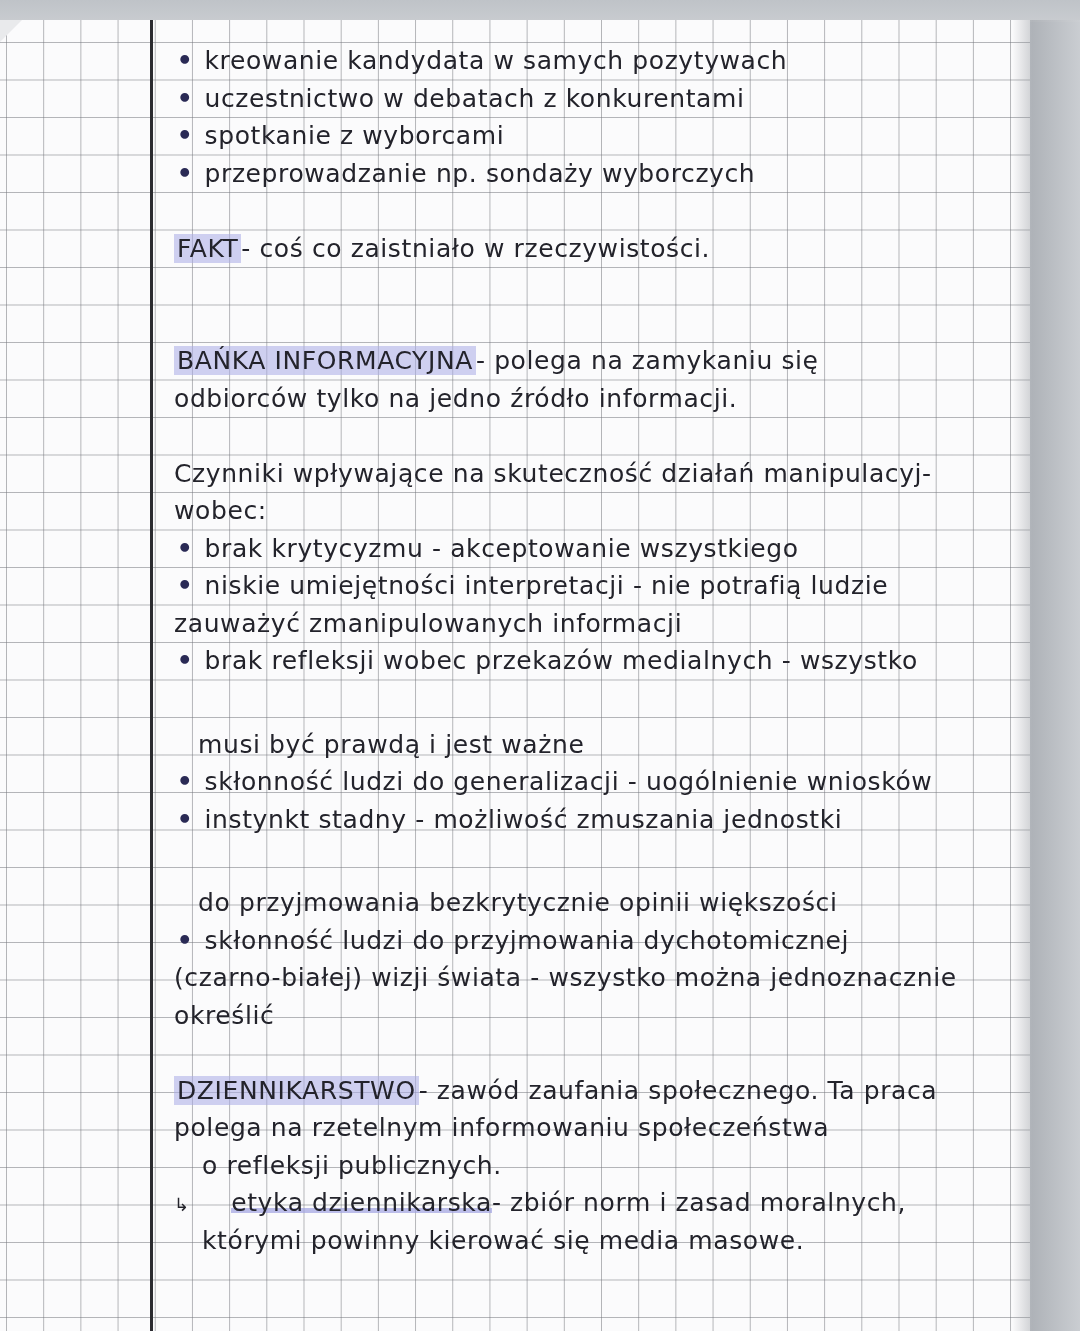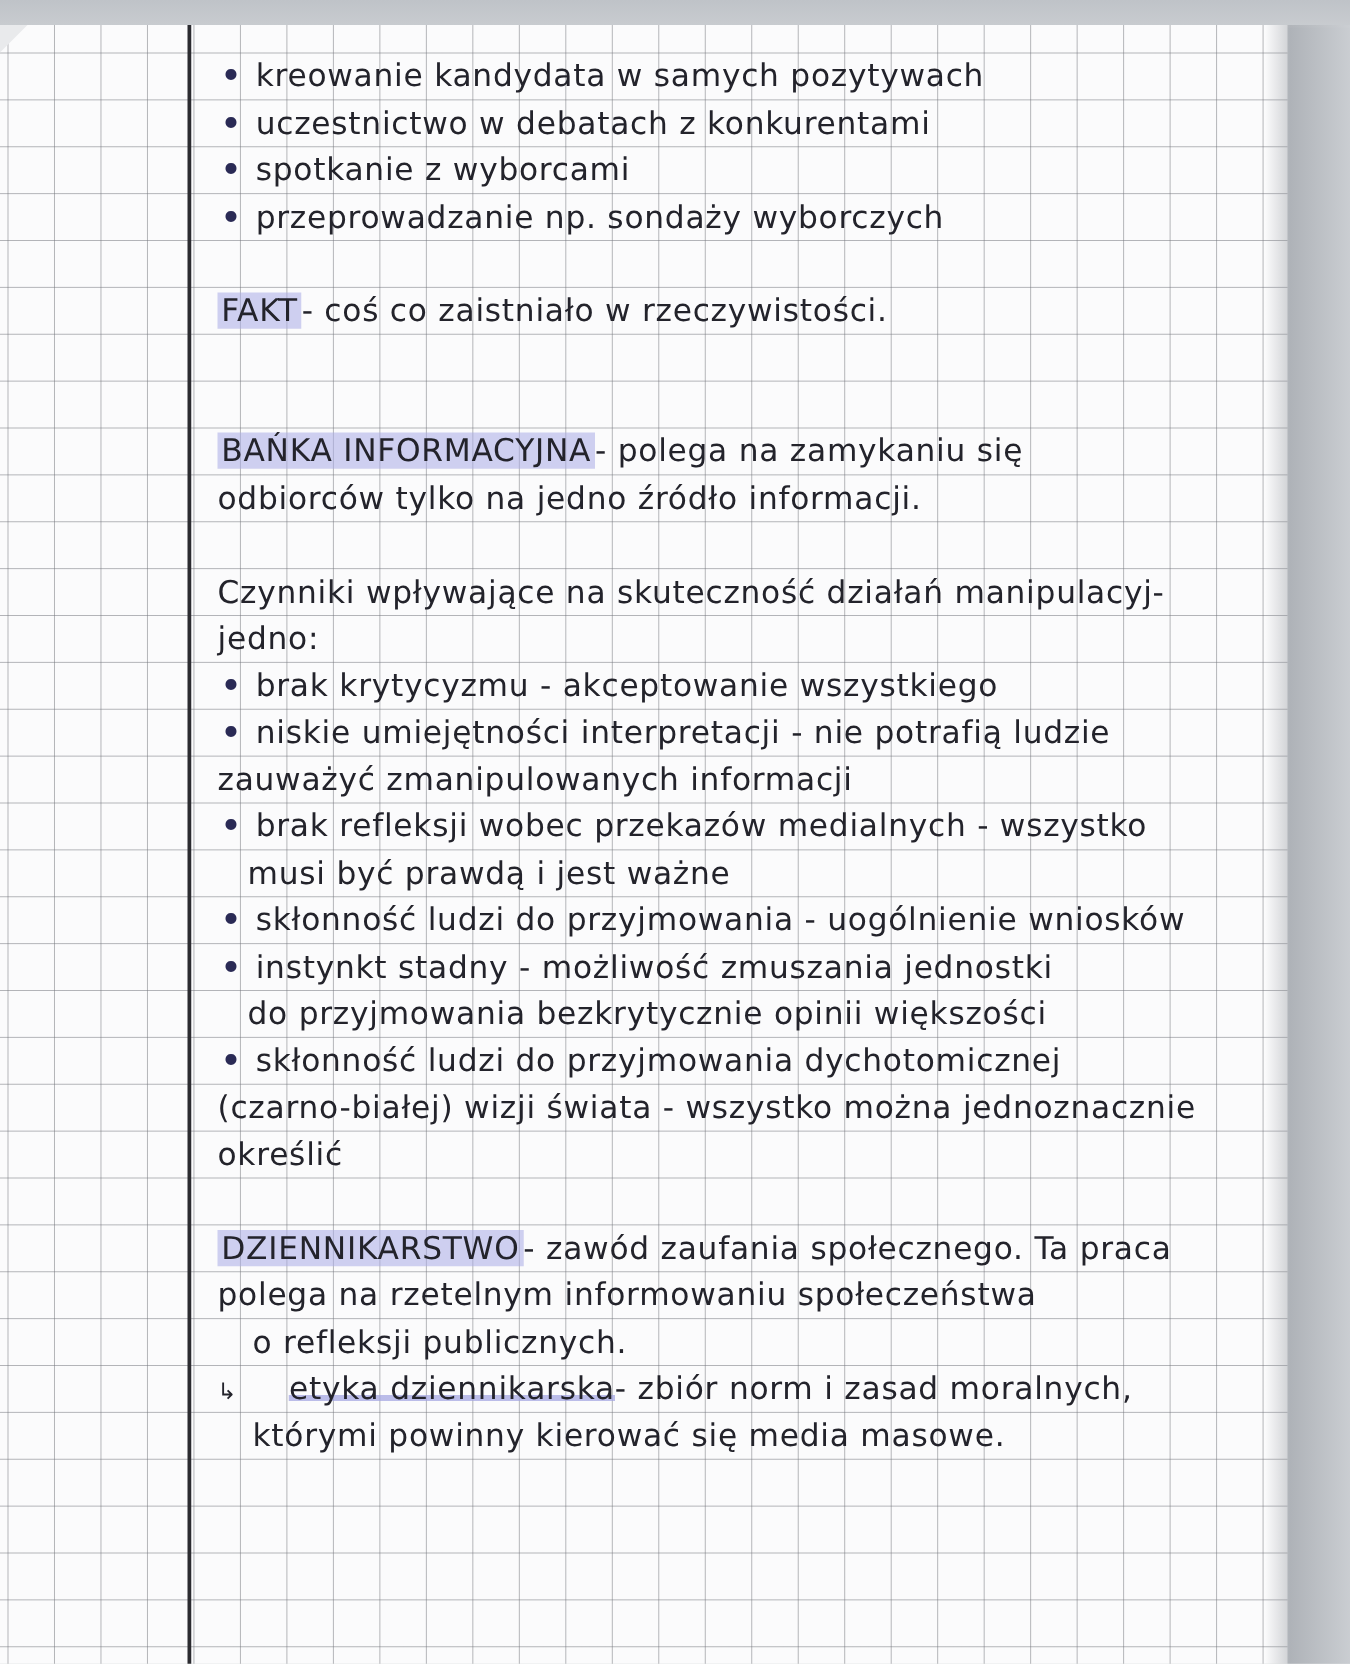--- a/index.html
+++ b/index.html
@@ -38,21 +38,21 @@
     color:#23232b;
     font-family:"DejaVu Sans", sans-serif;
     font-size:25px;
     letter-spacing:0.6px;
   }
   .line {
     height:37.5px; line-height:37.5px; white-space:nowrap;
     position:relative;
   }
   .bullet { display:inline-block; width:22px; text-align:center; color:#2a2a55; font-weight:bold; }
-  .indent { padding-left:24px; }
+  .indent { padding-left:24px;margin-top:46px; }
   .indent2 { padding-left:28px; }
   .term {
     background:rgba(170,172,230,0.55);
     padding:0 3px;
   }
   .underline-hl {
     background:linear-gradient(transparent 70%, rgba(160,162,225,0.7) 70%, rgba(160,162,225,0.7) 85%, transparent 85%);
     margin-left:33px;
   }
   .gap { height:37.5px; }
@@ -103,21 +103,21 @@
   <div class="line">
     <span>odbiorców tylko na jedno źródło informacji.</span>
   </div>
 
   <div class="gap"></div>
 
   <div class="line">
     <span>Czynniki wpływające na skuteczność działań manipulacyj-</span>
   </div>
   <div class="line">
-    <span>jedno:</span>
+    <span>wobec:</span>
   </div>
 
   <div class="line">
     <span class="bullet">•</span>
     <span>brak krytycyzmu - akceptowanie wszystkiego</span>
   </div>
 
   <div class="line">
     <span class="bullet">•</span>
     <span>niskie umiejętności interpretacji - nie potrafią ludzie</span>
@@ -129,21 +129,21 @@
   <div class="line">
     <span class="bullet">•</span>
     <span>brak refleksji wobec przekazów medialnych - wszystko</span>
   </div>
   <div class="line indent">
     <span>musi być prawdą i jest ważne</span>
   </div>
 
   <div class="line">
     <span class="bullet">•</span>
-    <span>skłonność ludzi do przyjmowania - uogólnienie wniosków</span>
+    <span>skłonność ludzi do generalizacji - uogólnienie wniosków</span>
   </div>
 
   <div class="line">
     <span class="bullet">•</span>
     <span>instynkt stadny - możliwość zmuszania jednostki</span>
   </div>
   <div class="line indent">
     <span>do przyjmowania bezkrytycznie opinii większości</span>
   </div>
 

